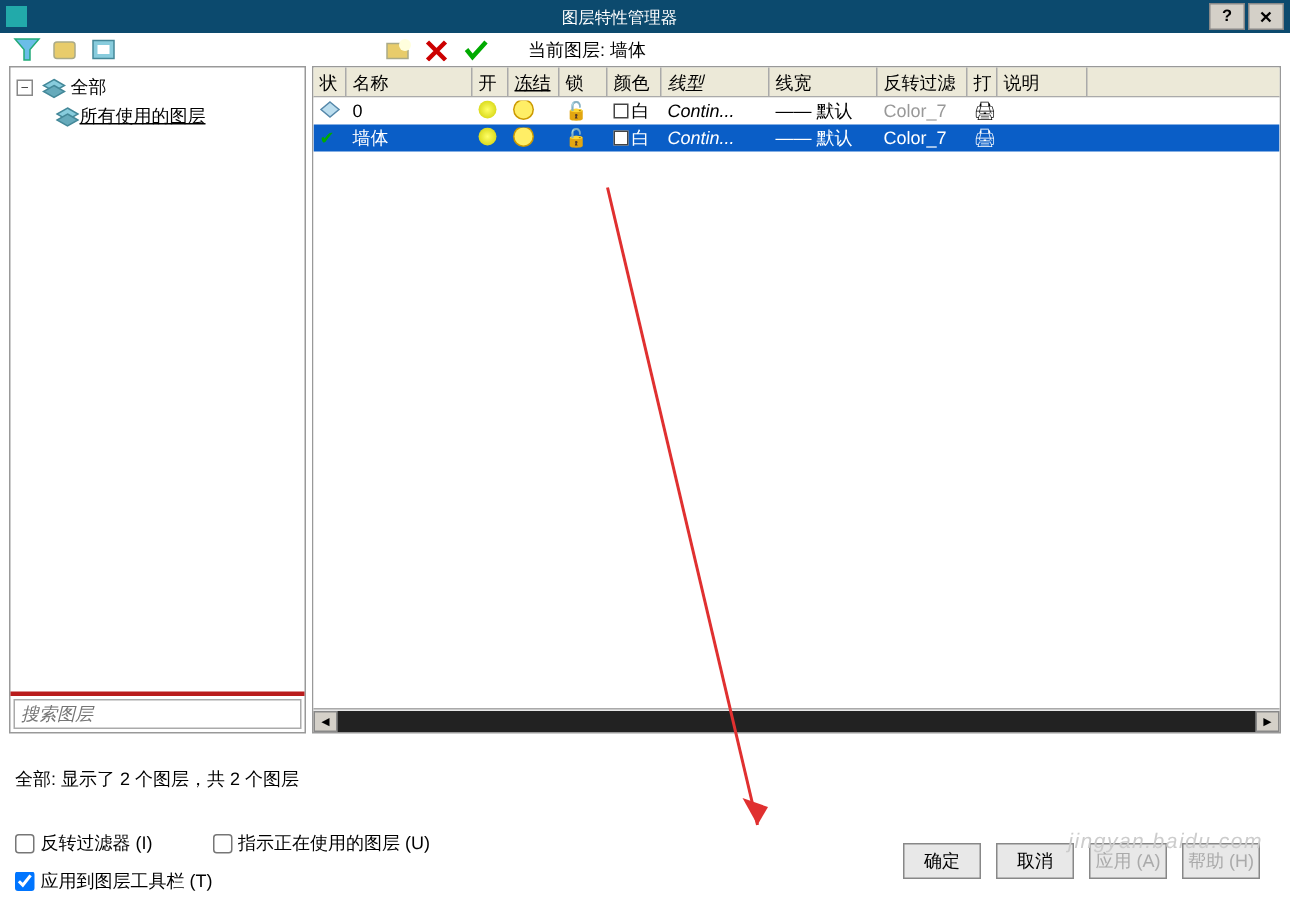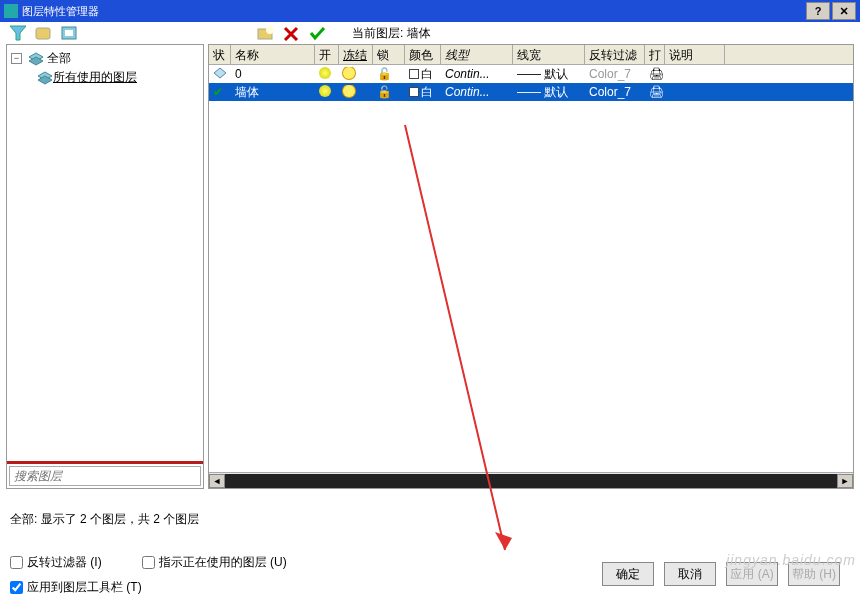--- a/index.html
+++ b/index.html
@@ -1,17 +1,17 @@
 <!DOCTYPE html>
 <html><head>
 <meta charset="utf-8">
 <style>
   * { box-sizing: border-box; margin: 0; padding: 0; }
   body { font-family: "Microsoft YaHei", "SimSun", sans-serif; font-size: 12px; background: #fff; width: 860px; height: 598px; position: relative; overflow: hidden; }
-  .titlebar { height: 22px; background: #1d4ed8; color: #fff; display: flex; align-items: center; padding: 0 4px; }
+  .titlebar { height: 22px; background: #0c4a6e; color: #fff; display: flex; align-items: center; padding: 0 4px; text-align: center; }
   .titlebar .app-icon { width: 14px; height: 14px; background: #2aa; margin-right: 4px; }
   .titlebar .title { flex: 1; font-size: 11px; }
   .titlebar .win-btns { display: flex; }
   .titlebar .win-btn { width: 24px; height: 18px; background: #d4d0c8; border: 1px solid #888; margin-left: 2px; display:flex; align-items:center; justify-content:center; color:#000; font-weight:bold; font-size:11px;}
   .toolbar { height: 22px; display: flex; align-items: center; padding: 2px 8px; }
   .toolbar svg { margin-right: 6px; }
   .toolbar .tb2 { display:flex; align-items:center; margin-left: 170px;}
   .current-layer { margin-left: 18px; font-size:12px; }
   .content { display: flex; height: 445px; }
   .tree-panel { width: 198px; border: 1px solid #999; margin: 0 4px 0 6px; background:#fff; display:flex; flex-direction:column;}
@@ -34,21 +34,21 @@
   .scrollbar-h .sb-btn{width:16px;height:14px;background:#d4d0c8;border:1px solid #888;display:flex;align-items:center;justify-content:center;font-size:9px;}
   .scrollbar-h .sb-track{flex:1;height:14px;background:#222;position:relative;}
   .statusbar { padding: 22px 10px; font-size:12px; }
   .options { display:flex; padding: 4px 10px; align-items:center;}
   .options label { display:flex; align-items:center; margin-right: 40px;}
   .options input[type=checkbox]{margin-right:4px;}
   .buttons { position:absolute; right: 20px; bottom: 12px; display:flex; gap:10px;}
   .buttons .btn { width: 52px; height: 24px; border:1px solid #888; background:#e8e8e8; display:flex; align-items:center; justify-content:center; font-size:12px;}
   .buttons .btn.disabled { color:#aaa; }
   .arrow { position:absolute; left:400px; top:120px; pointer-events:none;}
-  .watermark { position:absolute; right:4px; bottom:30px; color:#ccc; font-size:14px; font-style:italic; letter-spacing:1px;text-align:right;}
+  .watermark { position:absolute; right:18px; bottom:30px; color:#ccc; font-size:14px; font-style:italic; letter-spacing:1px;text-align:right;}
   .bulb{display:inline-block;width:12px;height:12px;border-radius:50%;background:radial-gradient(#ffff66,#cccc00);}
   .sun{display:inline-block;width:12px;height:12px;border-radius:50%;background:#ffee66;box-shadow:0 0 0 1px #cc9900;}
   .lock-ic{color:#8899cc;font-size:12px;}
   .swatch{display:inline-block;width:10px;height:10px;border:1px solid #444;background:#fff;vertical-align:middle;margin-right:2px;}
   .check{color:#0a0;}
 </style>
 </head>
 <body>
 
 <div class="titlebar">

